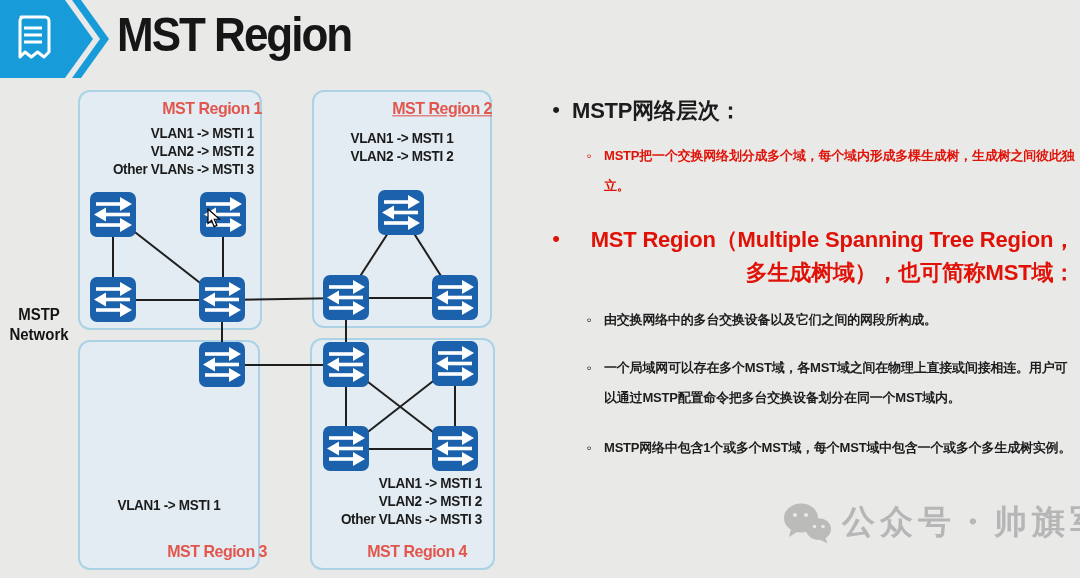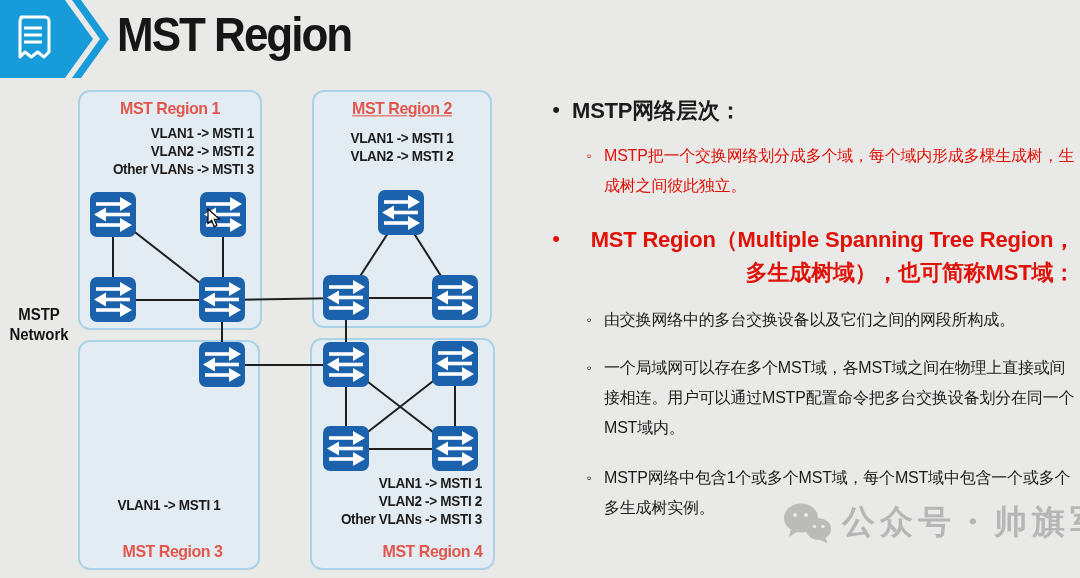--- a/index.html
+++ b/index.html
@@ -15,41 +15,41 @@
     clip-path:polygon(81px 0,109px 39px,81px 78px,72px 78px,100px 39px,72px 0);}
   #doc-icon{position:absolute;left:13px;top:14px;z-index:6;}
   #page-title{
     position:absolute;left:117px;top:8px;font-size:44px;font-weight:800;
     color:#161616;letter-spacing:-2px;transform:scaleY(1.08);transform-origin:left top;
     white-space:nowrap;z-index:6;
   }
   
   .box{position:absolute;background:#e3ecf2;border:2px solid #abd2e5;border-radius:12px;
     box-sizing:border-box;z-index:1;}
-  .region-title{position:absolute;left:0;width:100%;text-align:center;color:#e2564d;
+  .region-title{position:absolute;left:0;width:100%;text-align:right;color:#e2564d;
     font-weight:bold;font-size:16px;letter-spacing:-0.5px;z-index:3;transform:scaleY(1.05);}
   .mapping{position:absolute;font-weight:bold;font-size:13.5px;line-height:17px;
     color:#1b1b1b;letter-spacing:-0.3px;z-index:3;transform:scaleY(1.05);}
   .mapping span{display:block;}
   .map-right{text-align:right;}
   .map-center{text-align:center;}
   #net-label{position:absolute;left:0;top:305px;width:78px;text-align:center;
     font-weight:bold;font-size:15px;line-height:19px;color:#141414;z-index:3;transform:scaleY(1.05);}
   #lines{position:absolute;left:0;top:0;z-index:2;}
   .sw{position:absolute;width:46px;height:45px;z-index:3;}
   #cursor{position:absolute;left:207px;top:208px;z-index:7;}
   
   #content{position:absolute;left:540px;top:94px;width:535px;z-index:2;}
   .bullet{display:flex;align-items:flex-start;}
   .bullet .marker{flex:0 0 auto;text-align:center;}
   .lvl1 .marker{width:32px;font-size:22px;line-height:32px;}
   .lvl2{padding-left:34px;}
   .lvl2 .marker{width:30px;font-size:15px;line-height:30px;}
   .lvl1 .txt{font-size:22px;line-height:33px;font-weight:700;letter-spacing:-0.2px;text-align:right;}
-  .lvl2 .txt{font-size:16px;line-height:30px;font-weight:400;letter-spacing:-0.2px;}
+  .lvl2 .txt{font-size:13px;line-height:30px;font-weight:700;letter-spacing:-0.2px;}
   .c-black{color:#1c1c1c;}
   .c-red{color:#e01208;}
   .b1{margin-top:0;}
   .b2{margin-top:14px;}
   .b3{margin-top:22px;}
   .b4{margin-top:16px;}
   .b5{margin-top:18px;}
   .b6{margin-top:20px;}
   
   #watermark{position:absolute;left:782px;top:500px;display:flex;align-items:center;
@@ -89,21 +89,21 @@
   <div id="page-title">MST Region</div>
 
   <div class="box" style="left:78px;top:90px;width:184px;height:240px;"></div>
   <div class="box" style="left:312px;top:90px;width:180px;height:238px;"></div>
   <div class="box" style="left:78px;top:340px;width:182px;height:230px;"></div>
   <div class="box" style="left:310px;top:338px;width:185px;height:232px;"></div>
 
   <div class="region-title" style="left:78px;top:100px;width:184px;">MST Region 1</div>
   <div class="region-title" style="left:312px;top:100px;width:180px;text-decoration:underline;">MST Region 2</div>
   <div class="region-title" style="left:78px;top:543px;width:189px;">MST Region 3</div>
-  <div class="region-title" style="left:310px;top:543px;width:157px;padding-left:44px;">MST Region 4</div>
+  <div class="region-title" style="left:310px;top:543px;width:157px;">MST Region 4</div>
 
   <div class="mapping map-right" style="left:88px;top:126px;width:166px;">
     <span>VLAN1 -&gt; MSTI 1</span>
     <span>VLAN2 -&gt; MSTI 2</span>
     <span>Other VLANs -&gt; MSTI 3</span>
   </div>
   <div class="mapping map-center" style="left:312px;top:130px;width:180px;">
     <span>VLAN1 -&gt; MSTI 1</span>
     <span>VLAN2 -&gt; MSTI 2</span>
   </div>

